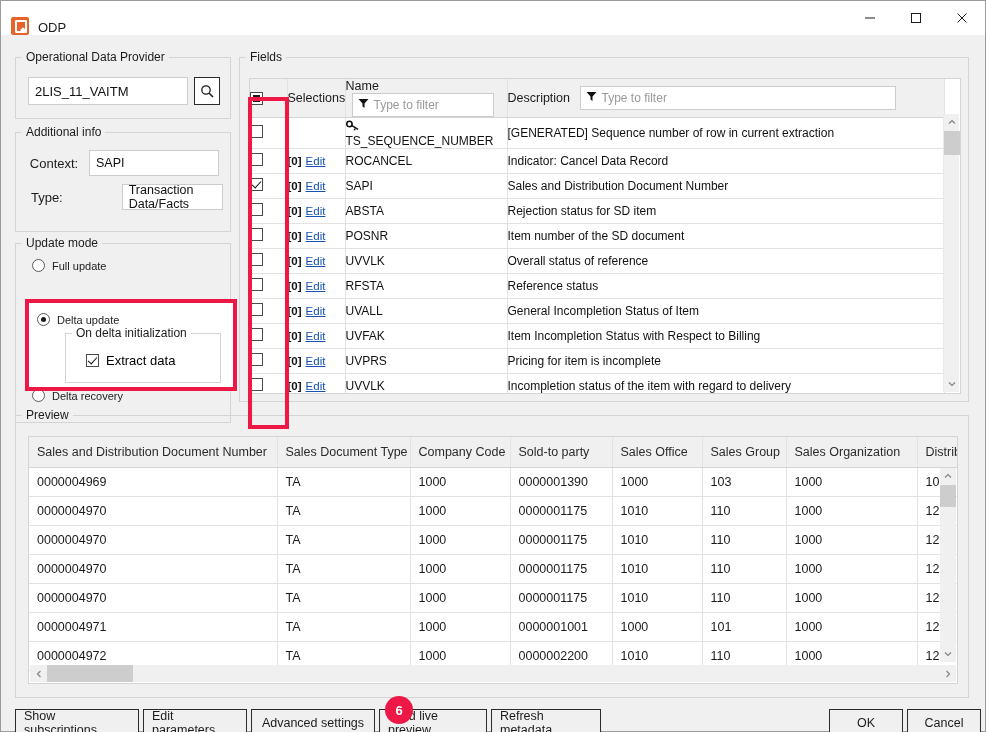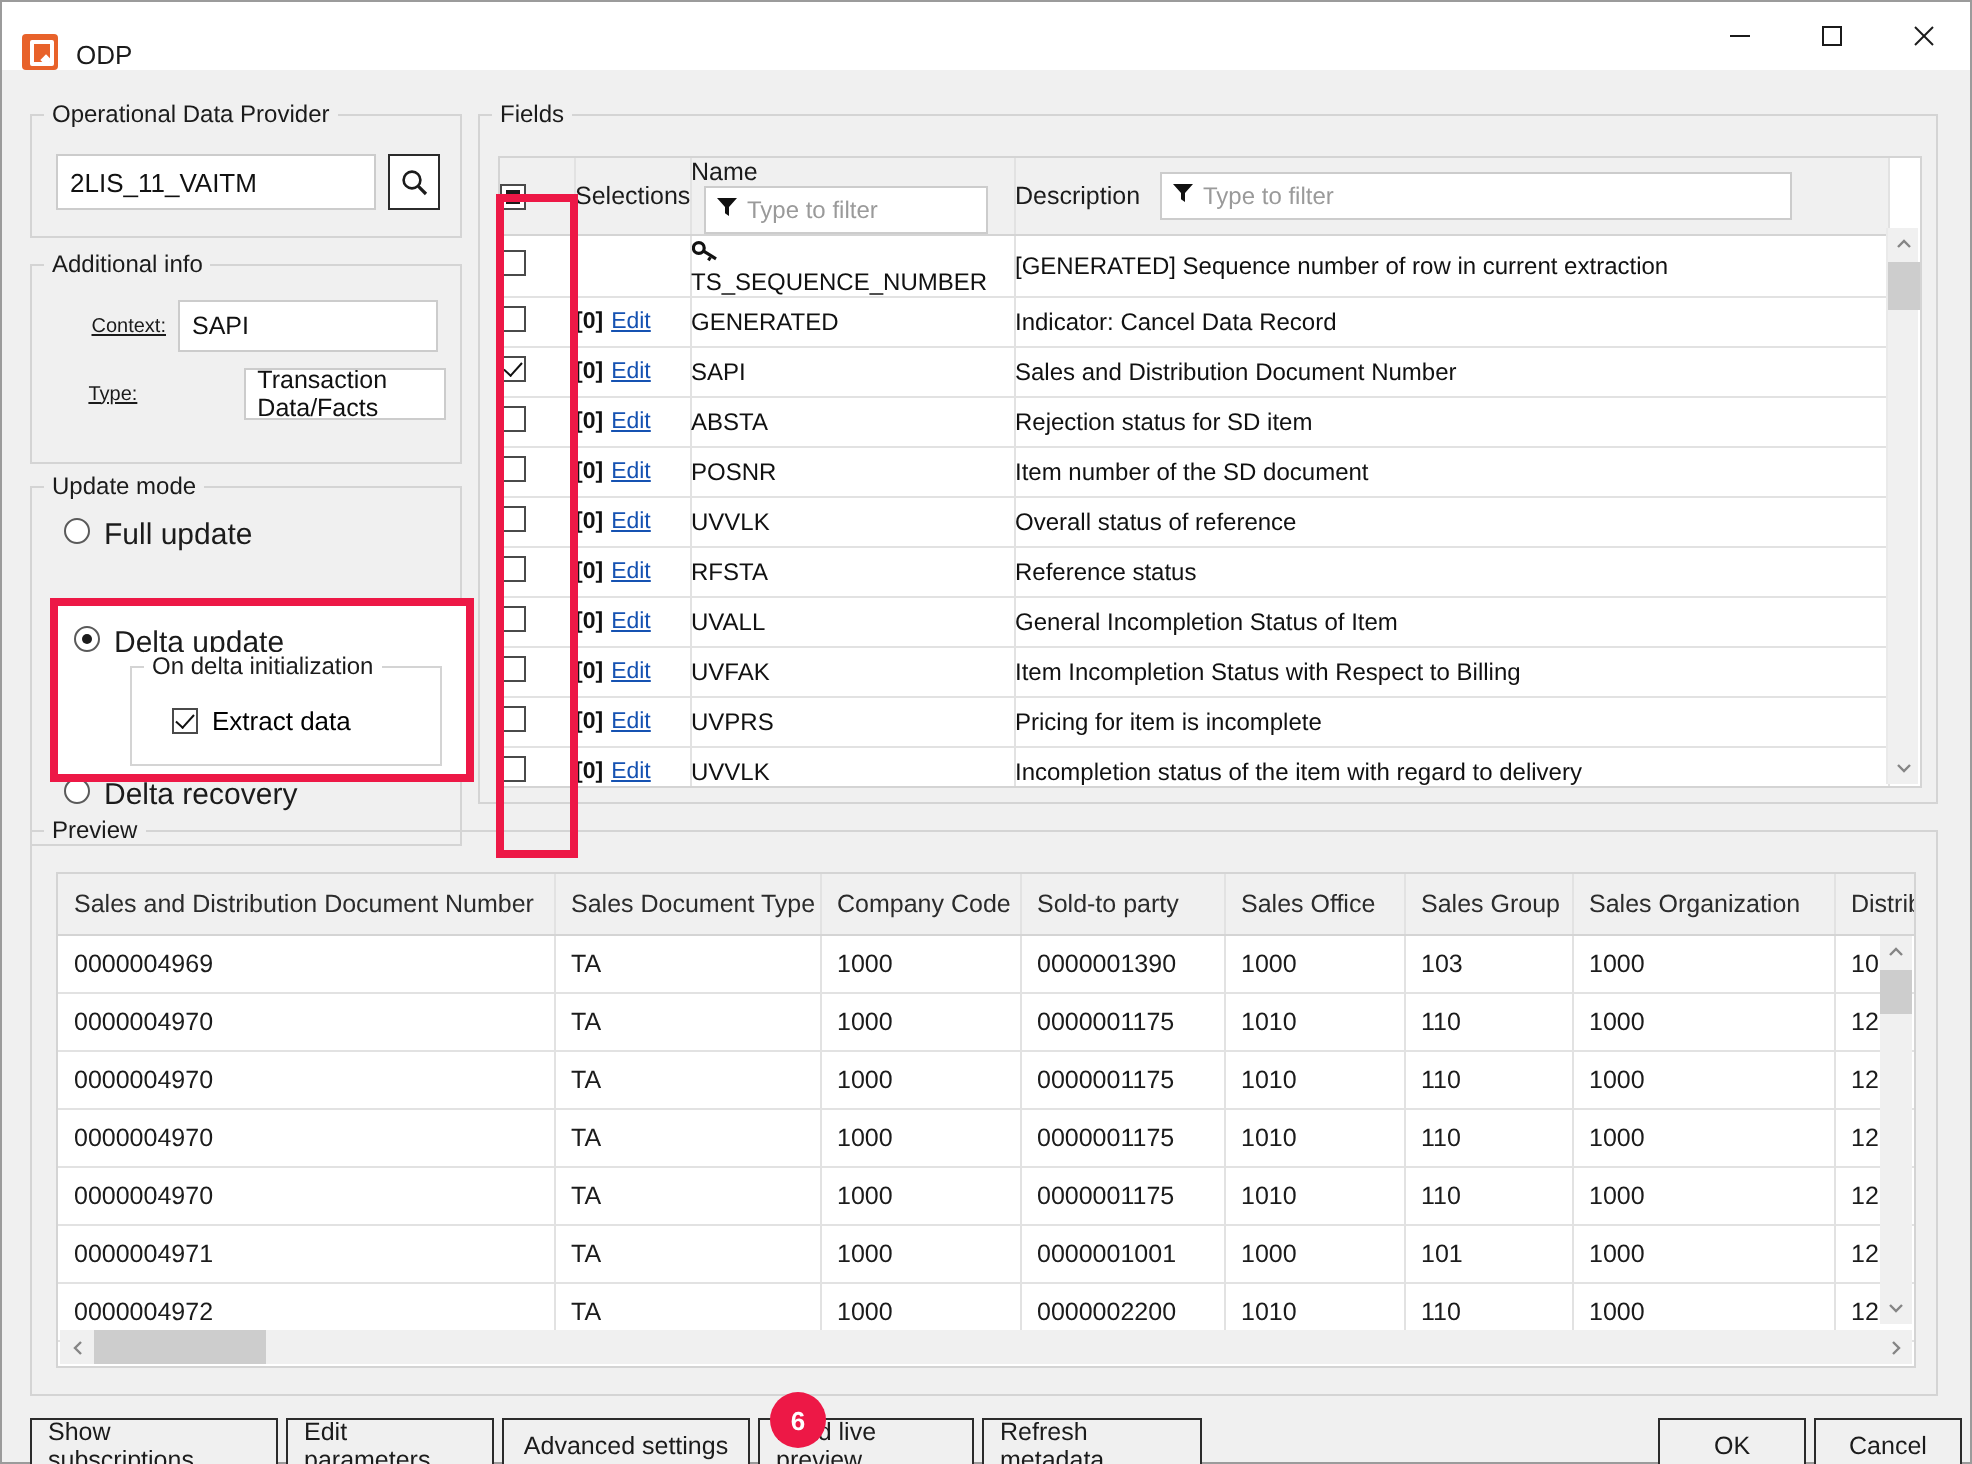--- a/index.html
+++ b/index.html
@@ -102,38 +102,38 @@
     position:absolute; left: 178px; top: 19px;
     width: 26px; height: 28px;
     border: 1px solid #2b2b2b;
     background: #ffffff;
     display:flex; align-items:center; justify-content:center;
   }
 
   
   #addinfo-group { left: 14px; top: 97px; width: 216px; height: 100px; }
   .field-row { position:absolute; display:flex; align-items:center; }
-  .field-label { font-size: 10px; color:#1b1b1b; text-align:right;text-decoration:underline; }
+  .field-label { font-size: 13px; color:#1b1b1b; text-align:center; }
   .field-box {
     border: 1px solid #cccccc; background:#ffffff;
     height: 26px; display:flex; align-items:center;
     padding: 0 6px; font-size: 12.5px; color:#111;
   }
   #ctx-row { left: 9px; top: 17px; width: 198px; }
   #ctx-label { width: 58px; margin-right: 6px; }
   #ctx-box { width: 130px; }
   #type-row { left: 9px; top: 51px; width: 198px; gap: 47px; }
   #type-label { width: 58px; margin-right: 6px; }
   #type-box { width: 130px; }
 
   
   #upd-group { left: 14px; top: 208px; width: 216px; height: 180px; }
   .radio-row {
-    position:absolute; display:flex; align-items:flex-start;
-    font-size: 15px; color:#1b1b1b;
+    position:absolute; display:flex; align-items:flex-end;
+    font-size: 11px; color:#1b1b1b;
   }
   .radio {
     width: 13px; height: 13px; border: 1px solid #5a5a5a;
     border-radius: 50%; background:#ffffff;
     margin-right: 7px; flex:none; position:relative;
   }
   .radio.on::after {
     content:""; position:absolute; left:3px; top:3px;
     width: 5px; height: 5px; border-radius:50%; background:#1b1b1b;
   }
@@ -464,21 +464,21 @@
                 <td class="col-name cell-pad name-cell"><span class="keyicon"><svg width="13" height="11" viewBox="0 0 13 11">
                       <circle cx="3.4" cy="4" r="2.7" fill="none" stroke="#111" stroke-width="1.6"></circle>
                       <line x1="5.6" y1="5.4" x2="12" y2="9.4" stroke="#111" stroke-width="1.6"></line>
                       <line x1="9.2" y1="8.6" x2="8.2" y2="10.2" stroke="#111" stroke-width="1.5"></line>
                     </svg></span><span>TS_SEQUENCE_NUMBER</span></td>
                 <td class="col-desc cell-pad desc-cell">[GENERATED] Sequence number of row in current extraction</td>
               </tr>
               <tr>
                 <td class="col-chk chkcell"><span class="cbx"></span></td>
                 <td class="col-sel cell-pad sel-cell"><span class="zero">[0]</span><a href="#">Edit</a></td>
-                <td class="col-name cell-pad name-cell"><span>GENERATED</span></td>
+                <td class="col-name cell-pad name-cell"><span>ROCANCEL</span></td>
                 <td class="col-desc cell-pad desc-cell">Indicator: Cancel Data Record</td>
               </tr>
               <tr>
                 <td class="col-chk chkcell"><span class="cbx on"></span></td>
                 <td class="col-sel cell-pad sel-cell"><span class="zero">[0]</span><a href="#">Edit</a></td>
                 <td class="col-name cell-pad name-cell"><span>SAPI</span></td>
                 <td class="col-desc cell-pad desc-cell">Sales and Distribution Document Number</td>
               </tr>
               <tr>
                 <td class="col-chk chkcell"><span class="cbx"></span></td>

